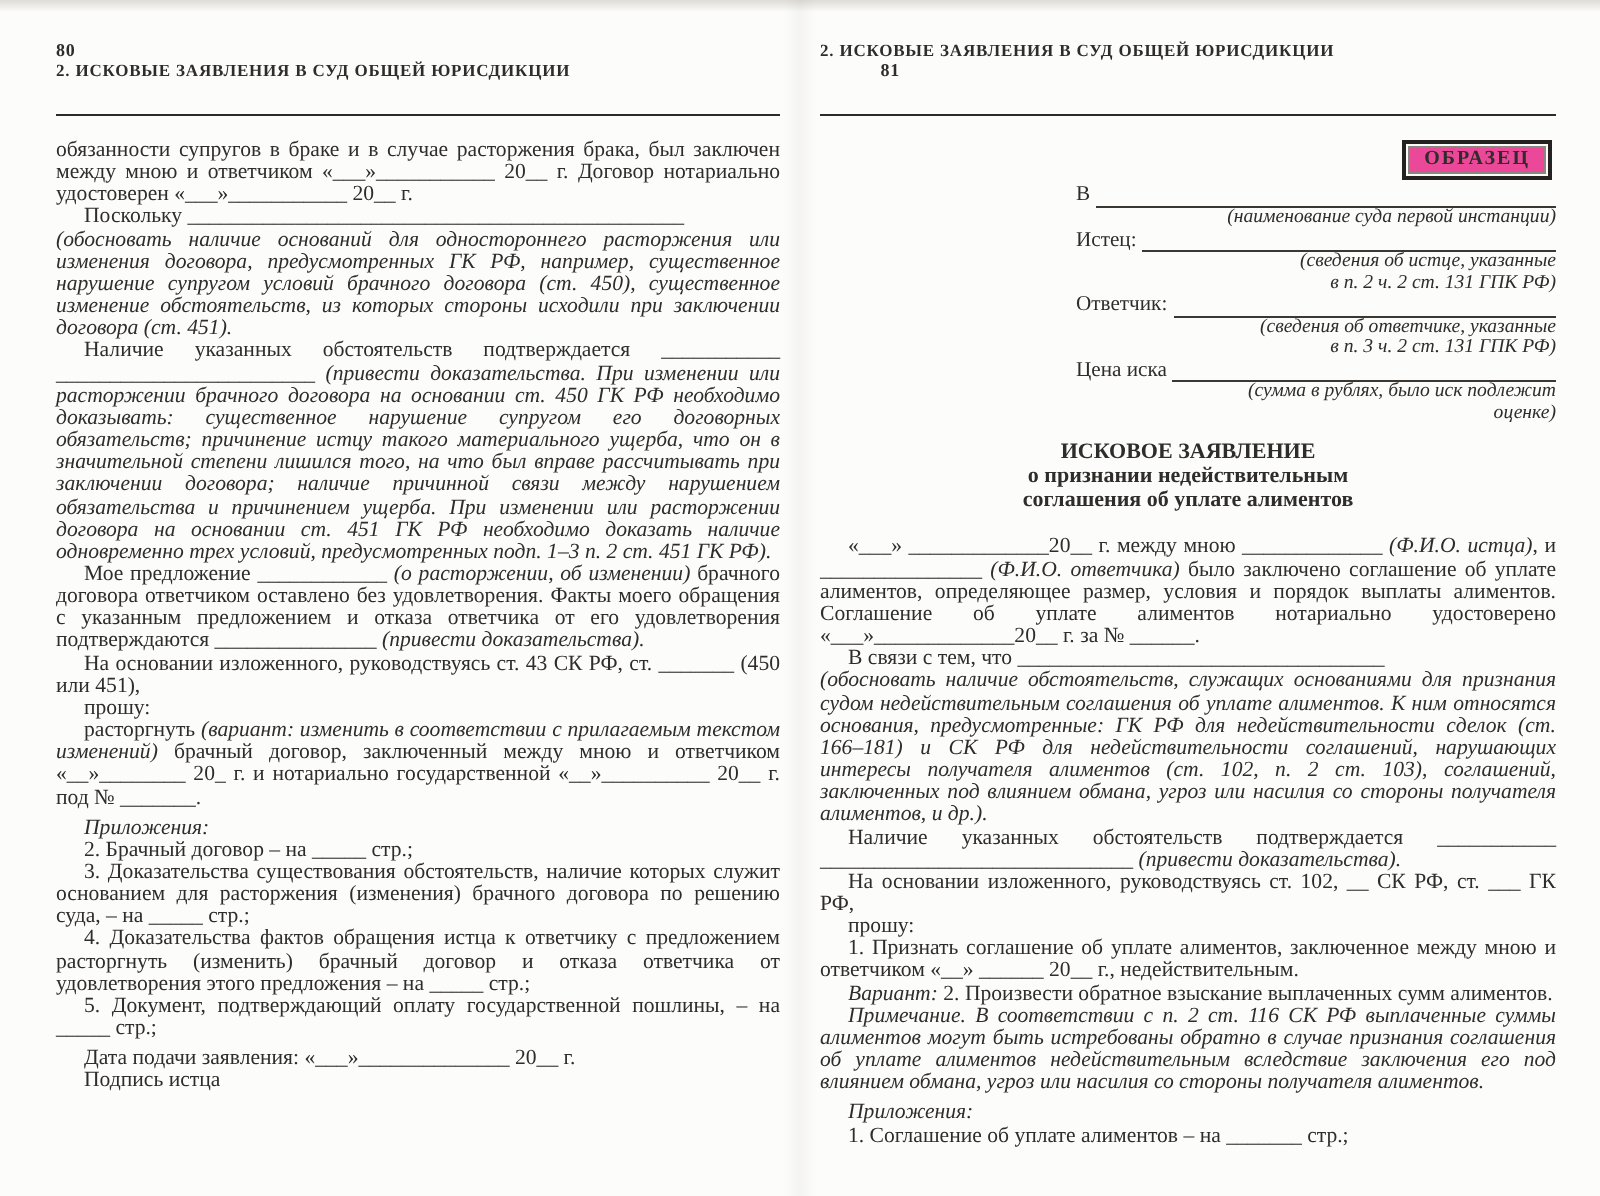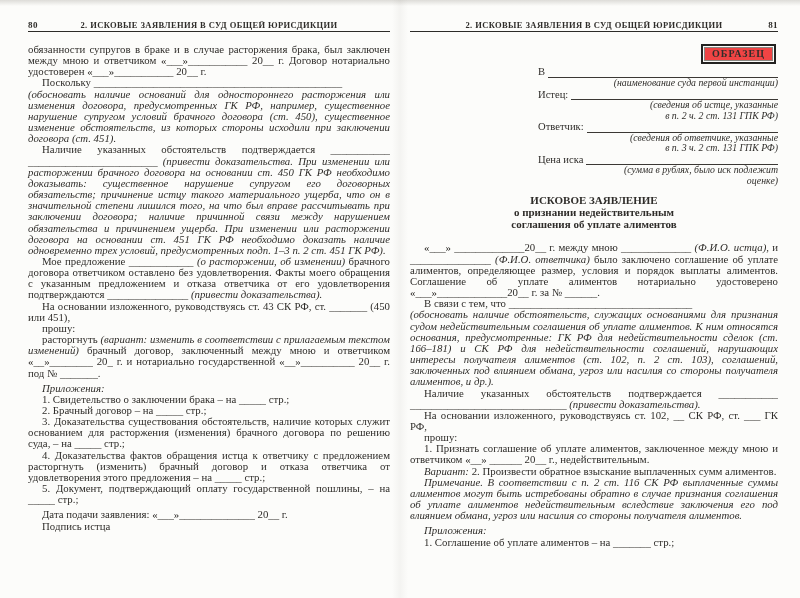--- a/index.html
+++ b/index.html
@@ -21,38 +21,38 @@
     background:linear-gradient(90deg,rgba(0,0,0,0) 0%,rgba(90,85,75,.05) 50%,rgba(0,0,0,0) 100%);
     pointer-events:none;
   }
   .page{position:absolute;top:20px;}
   .page-left{left:28px;width:362px;}
   .page-right{left:410px;width:368px;}
 
   .page-header{
     display:flex;align-items:baseline;
     font-weight:bold;font-size:8.5px;letter-spacing:.4px;
-    padding-bottom:1px;border-bottom:1.8px solid #2d2b28;
+    padding-bottom:17px;border-bottom:1.8px solid #2d2b28;flex-direction:column;
   }
   .page-header .num{width:40px;font-size:9px;}
   .page-header .num.right{text-align:right;}
   .page-header .rtitle{flex:1;text-align:center;white-space:nowrap;}
 
   .body{margin-top:12px;font-size:10.8px;line-height:11.15px;text-align:justify;}
   .para{margin:0;}
   .para.ind{text-indent:14px;}
   .it{font-style:italic;}
   .para.gap{margin-top:4px;}
 
   .stamp-row{text-align:right;margin:11px 2px 3px 0;}
   .stamp{
     display:inline-block;border:2px solid #232220;
     padding:2px 9px 3px;font-weight:bold;font-size:10px;letter-spacing:1px;
     box-shadow:inset 0 0 0 1px #fcfcfa, inset 0 0 0 2px #8a8680;
-    background:#ef4444;
+    background:#ec4899;
   }
 
   .court{width:240px;margin-left:auto;font-size:10.6px;line-height:10.6px;}
   .court-line{display:flex;align-items:flex-end;margin-top:1px;}
   .court-line .lbl{white-space:nowrap;}
   .court-line .fill{flex:1;border-bottom:1px solid #3b3834;margin-left:3px;height:10px;}
   .court-cap{text-align:right;font-style:italic;font-size:9.8px;line-height:10.3px;}
 
   .doc-title{
     text-align:center;font-weight:bold;
@@ -74,21 +74,20 @@
     <div class="body" id="left-body">
         <p class="para"><span>обязанности супругов в браке и в случае расторжения брака, был заключен между мною и ответчиком «___»___________ 20__ г. Договор нотариально удостоверен «___»___________ 20__ г.</span></p>
         <p class="para ind"><span>Поскольку ______________________________________________</span></p>
         <p class="para it"><span>(обосновать наличие оснований для одностороннего расторжения или изменения договора, предусмотренных ГК РФ, например, существенное нарушение супругом условий брачного договора (ст. 450), существенное изменение обстоятельств, из которых стороны исходили при заключении договора (ст. 451).</span></p>
         <p class="para ind"><span>Наличие указанных обстоятельств подтверждается ___________ ________________________ </span><span class="it">(привести доказательства. При изменении или расторжении брачного договора на основании ст. 450 ГК РФ необходимо доказывать: существенное нарушение супругом его договорных обязательств; причинение истцу такого материального ущерба, что он в значительной степени лишился того, на что был вправе рассчитывать при заключении договора; наличие причинной связи между нарушением обязательства и причинением ущерба. При изменении или расторжении договора на основании ст. 451 ГК РФ необходимо доказать наличие одновременно трех условий, предусмотренных подп. 1–3 п. 2 ст. 451 ГК РФ).</span></p>
         <p class="para ind"><span>Мое предложение ____________ </span><span class="it">(о расторжении, об изменении)</span><span> брачного договора ответчиком оставлено без удовлетворения. Факты моего обращения с указанным предложением и отказа ответчика от его удовлетворения подтверждаются _______________ </span><span class="it">(привести доказательства).</span></p>
         <p class="para ind"><span>На основании изложенного, руководствуясь ст. 43 СК РФ, ст. _______ (450 или 451),</span></p>
         <p class="para ind"><span>прошу:</span></p>
         <p class="para ind"><span>расторгнуть </span><span class="it">(вариант: изменить в соответствии с прилагаемым текстом изменений)</span><span> брачный договор, заключенный между мною и ответчиком «__»________ 20_ г. и нотариально государственной «__»__________ 20__ г. под № _______.</span></p>
         <p class="para ind it gap"><span>Приложения:</span></p>
-        <p class="para ind"><span>1. Свидетельство о заключении брака – на _____ стр.;</span></p>
         <p class="para ind"><span>2. Брачный договор – на _____ стр.;</span></p>
         <p class="para ind"><span>3. Доказательства существования обстоятельств, наличие которых служит основанием для расторжения (изменения) брачного договора по решению суда, – на _____ стр.;</span></p>
         <p class="para ind"><span>4. Доказательства фактов обращения истца к ответчику с предложением расторгнуть (изменить) брачный договор и отказа ответчика от удовлетворения этого предложения – на _____ стр.;</span></p>
         <p class="para ind"><span>5. Документ, подтверждающий оплату государственной пошлины, – на _____ стр.;</span></p>
         <p class="para ind gap"><span>Дата подачи заявления: «___»______________ 20__ г.</span></p>
         <p class="para ind"><span>Подпись истца</span></p>
       </div>
   </div>
 
   <div class="page page-right">

